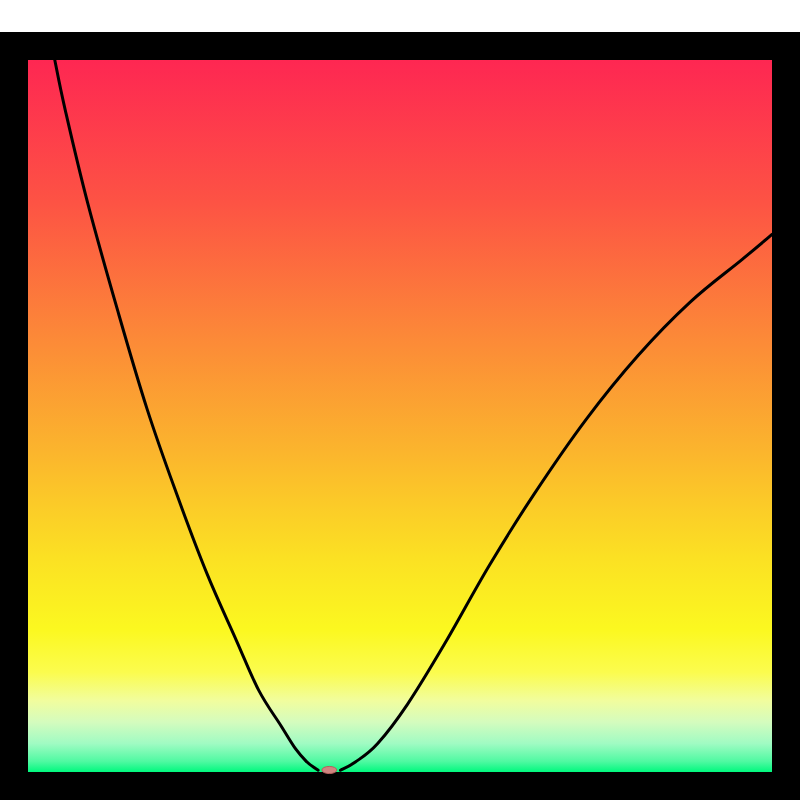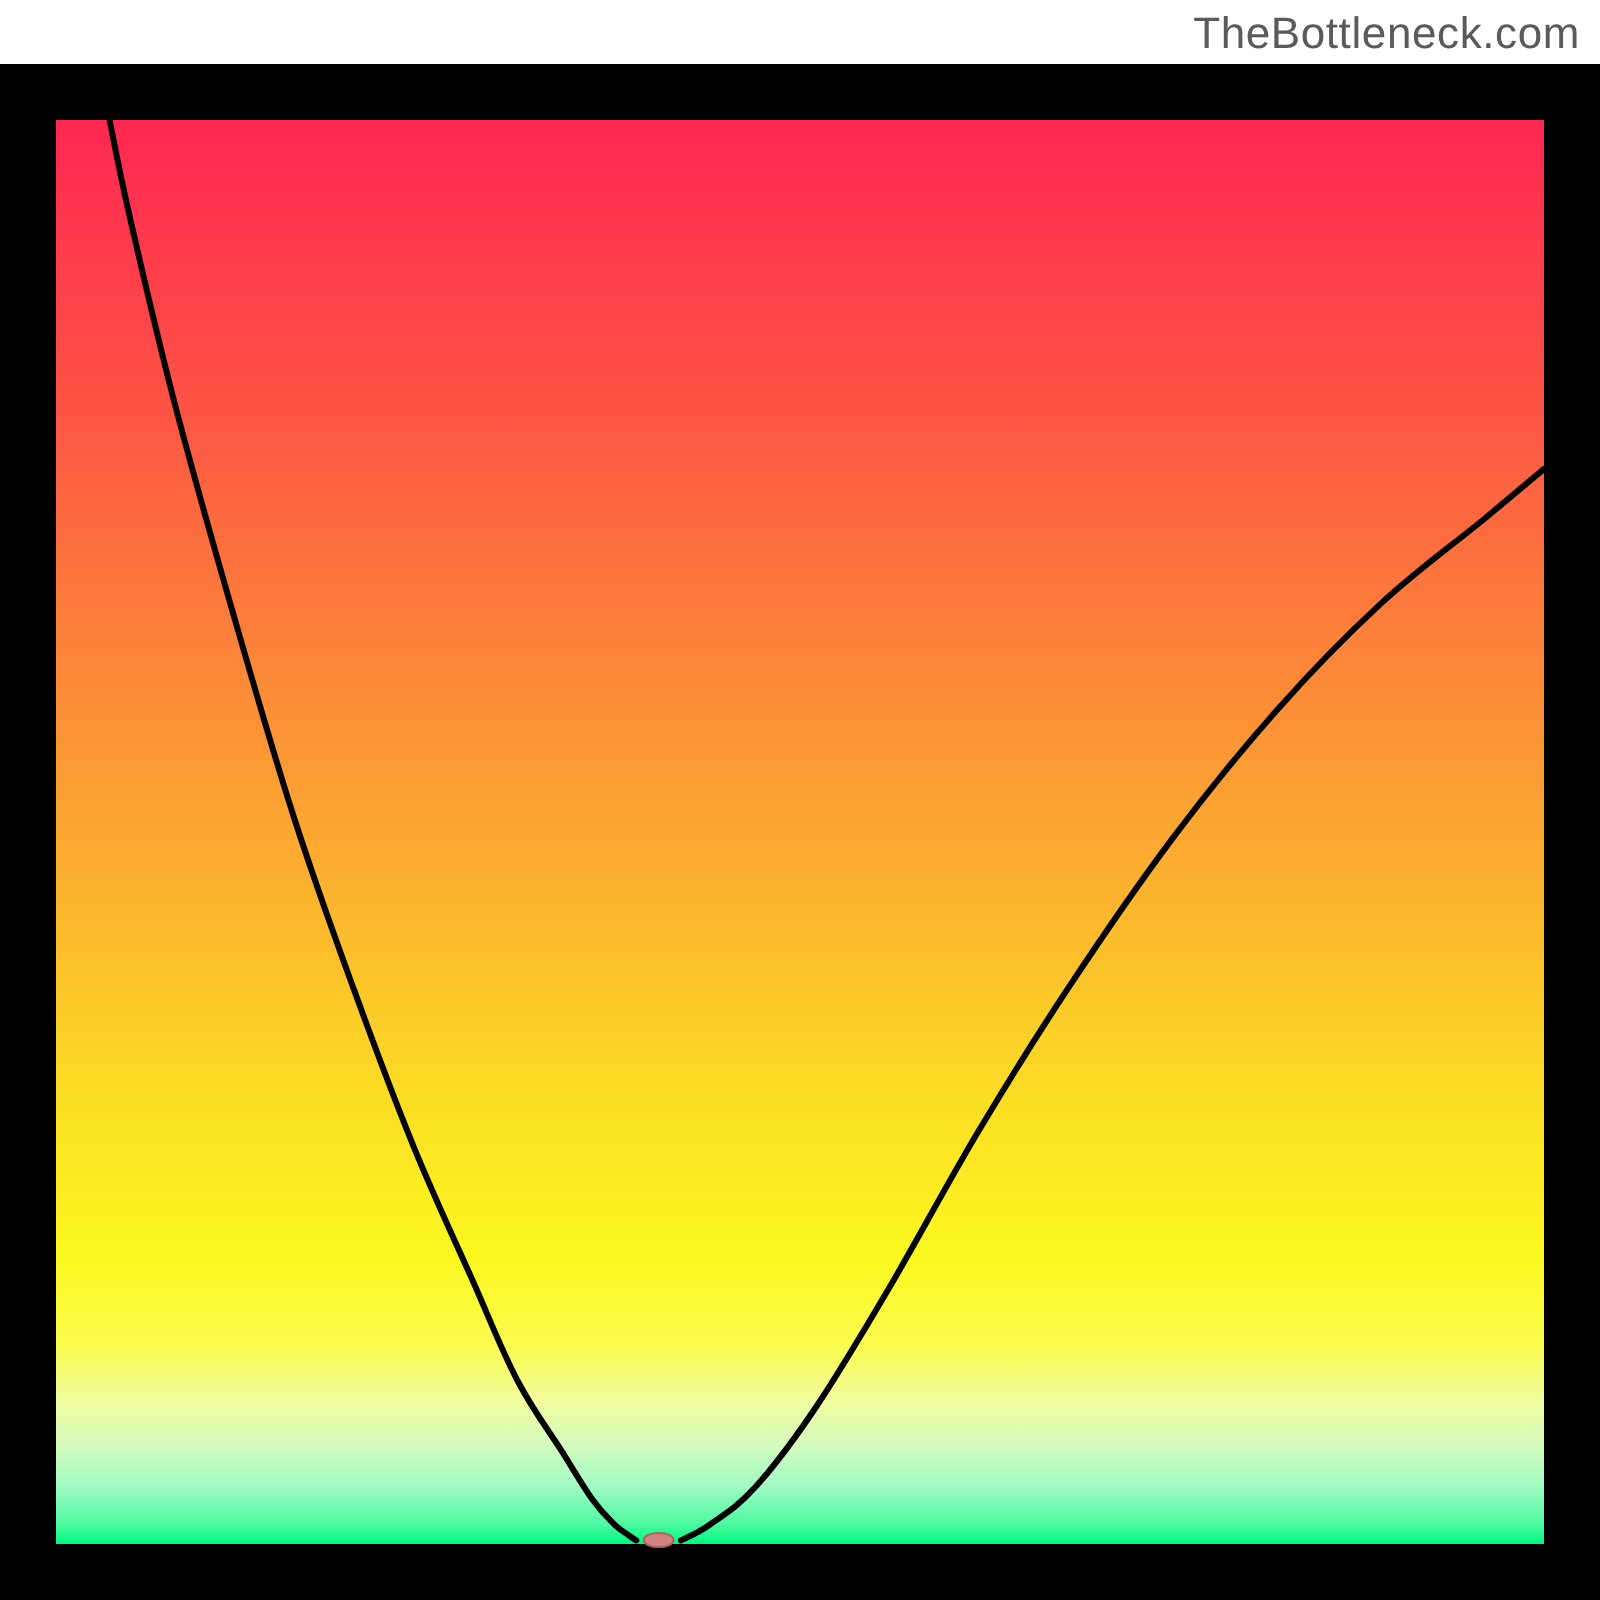--- a/index.html
+++ b/index.html
@@ -27,21 +27,20 @@
     z-index: 10;
   }
   svg {
     display: block;
   }
 </style>
 </head>
 <body>
 
 <div class="chart-container">
-  <div class="citation">TheBottleneck.com</div>
   <svg id="chart-svg" width="800" height="800" viewBox="0 0 800 800">
     <defs>
       <linearGradient id="bg-grad" x1="0" y1="0" x2="0" y2="1">
           <stop offset="0.00%" stop-color="#fe2752"></stop>
           <stop offset="20.00%" stop-color="#fd5344"></stop>
           <stop offset="40.00%" stop-color="#fc8c37"></stop>
           <stop offset="55.00%" stop-color="#fbb52d"></stop>
           <stop offset="70.00%" stop-color="#fbe123"></stop>
           <stop offset="80.00%" stop-color="#fbf820"></stop>
           <stop offset="86.00%" stop-color="#fbfc4e"></stop>

